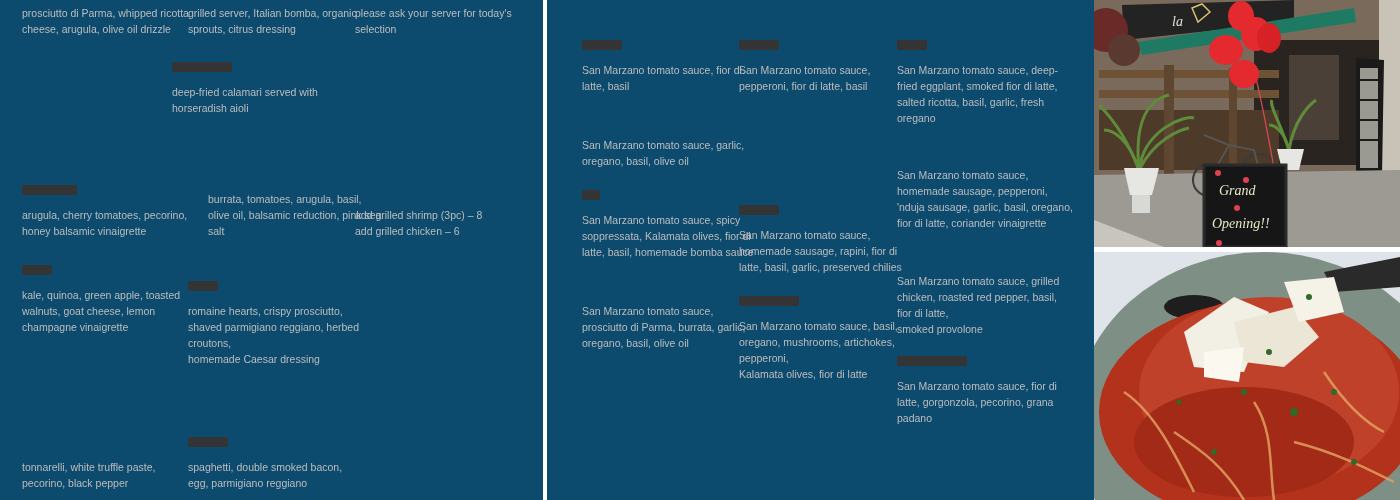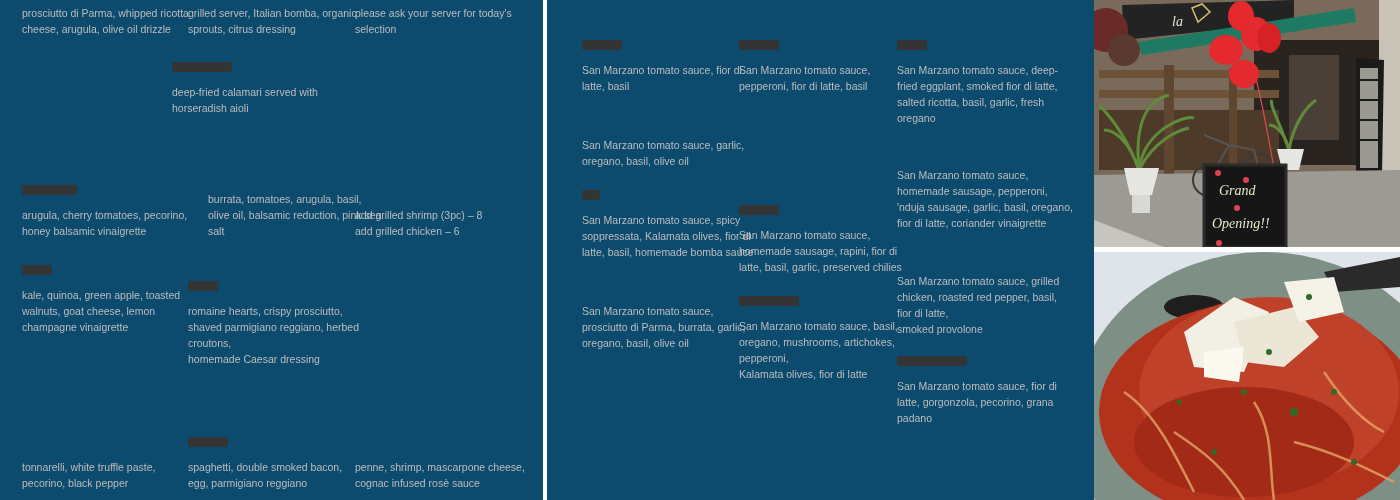--- a/index.html
+++ b/index.html
@@ -72,24 +72,20 @@
 homemade Caesar dressing</div>
   </div>
   <div class="item" style="left:22px; top:459px;">
     <div class="desc">tonnarelli, white truffle paste,
 pecorino, black pepper</div>
   </div>
   <div class="item" style="left:188px; top:459px;">
     <div class="heading" style="width:40px;"></div>
     <div class="desc">spaghetti, double smoked bacon,
 egg, parmigiano reggiano</div>
-  </div>
-  <div class="item" style="left:355px; top:459px;">
-    <div class="desc">penne, shrimp, mascarpone cheese,
-cognac infused rosè sauce</div>
   </div>
 </div>
 
 <div id="panel-mid" class="panel">
   <div class="item" style="left:35px; top:62px;">
     <div class="heading" style="width:40px;"></div>
     <div class="desc">San Marzano tomato sauce, fior di
 latte, basil</div>
   </div>
   <div class="item" style="left:192px; top:62px;">

